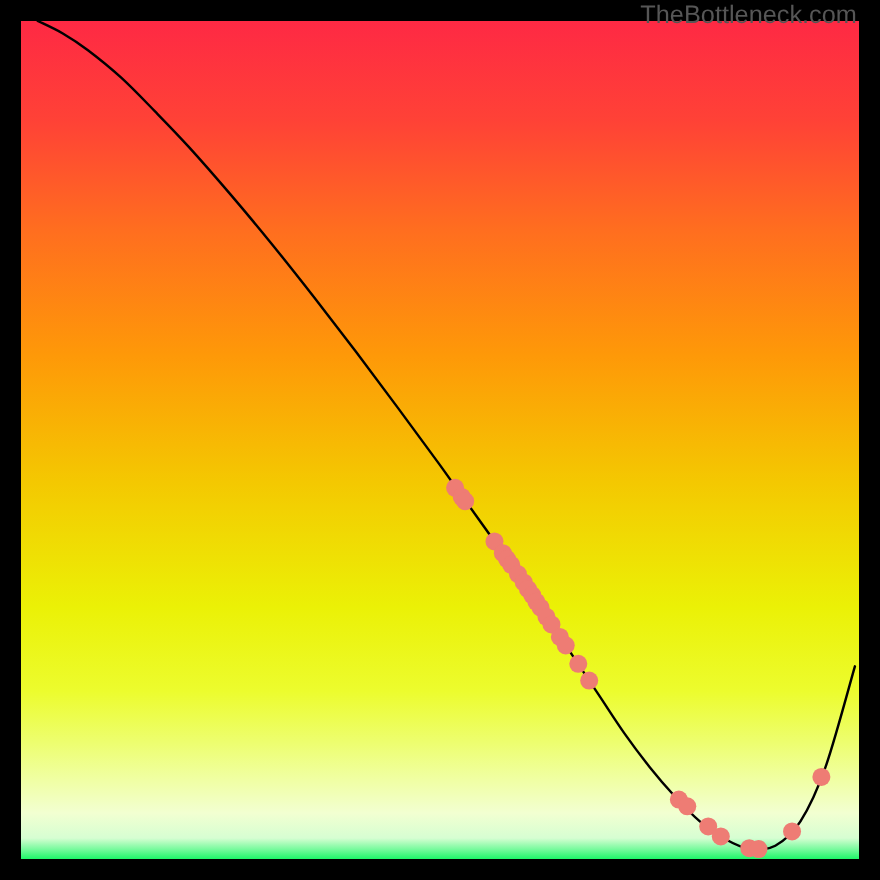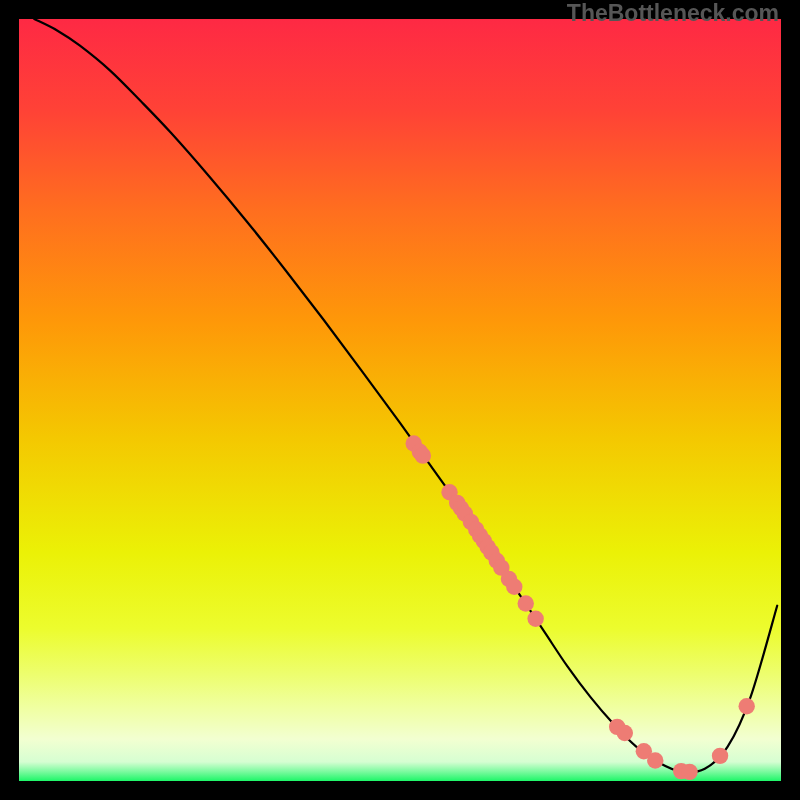--- a/index.html
+++ b/index.html
@@ -17,21 +17,21 @@
     width: 762px;
     height: 762px;
     box-sizing: border-box;
   }
   .watermark {
     position: absolute;
     top: 0px;
     right: 21px;
     font-family: Arial, Helvetica, sans-serif;
     font-size: 23px;
-    font-weight: 700;
+    font-weight: 400;
     color: #565656;
     letter-spacing: 0px;
   }
   svg {
     display: block;
   }
 </style>
 </head>
 <body>
 

